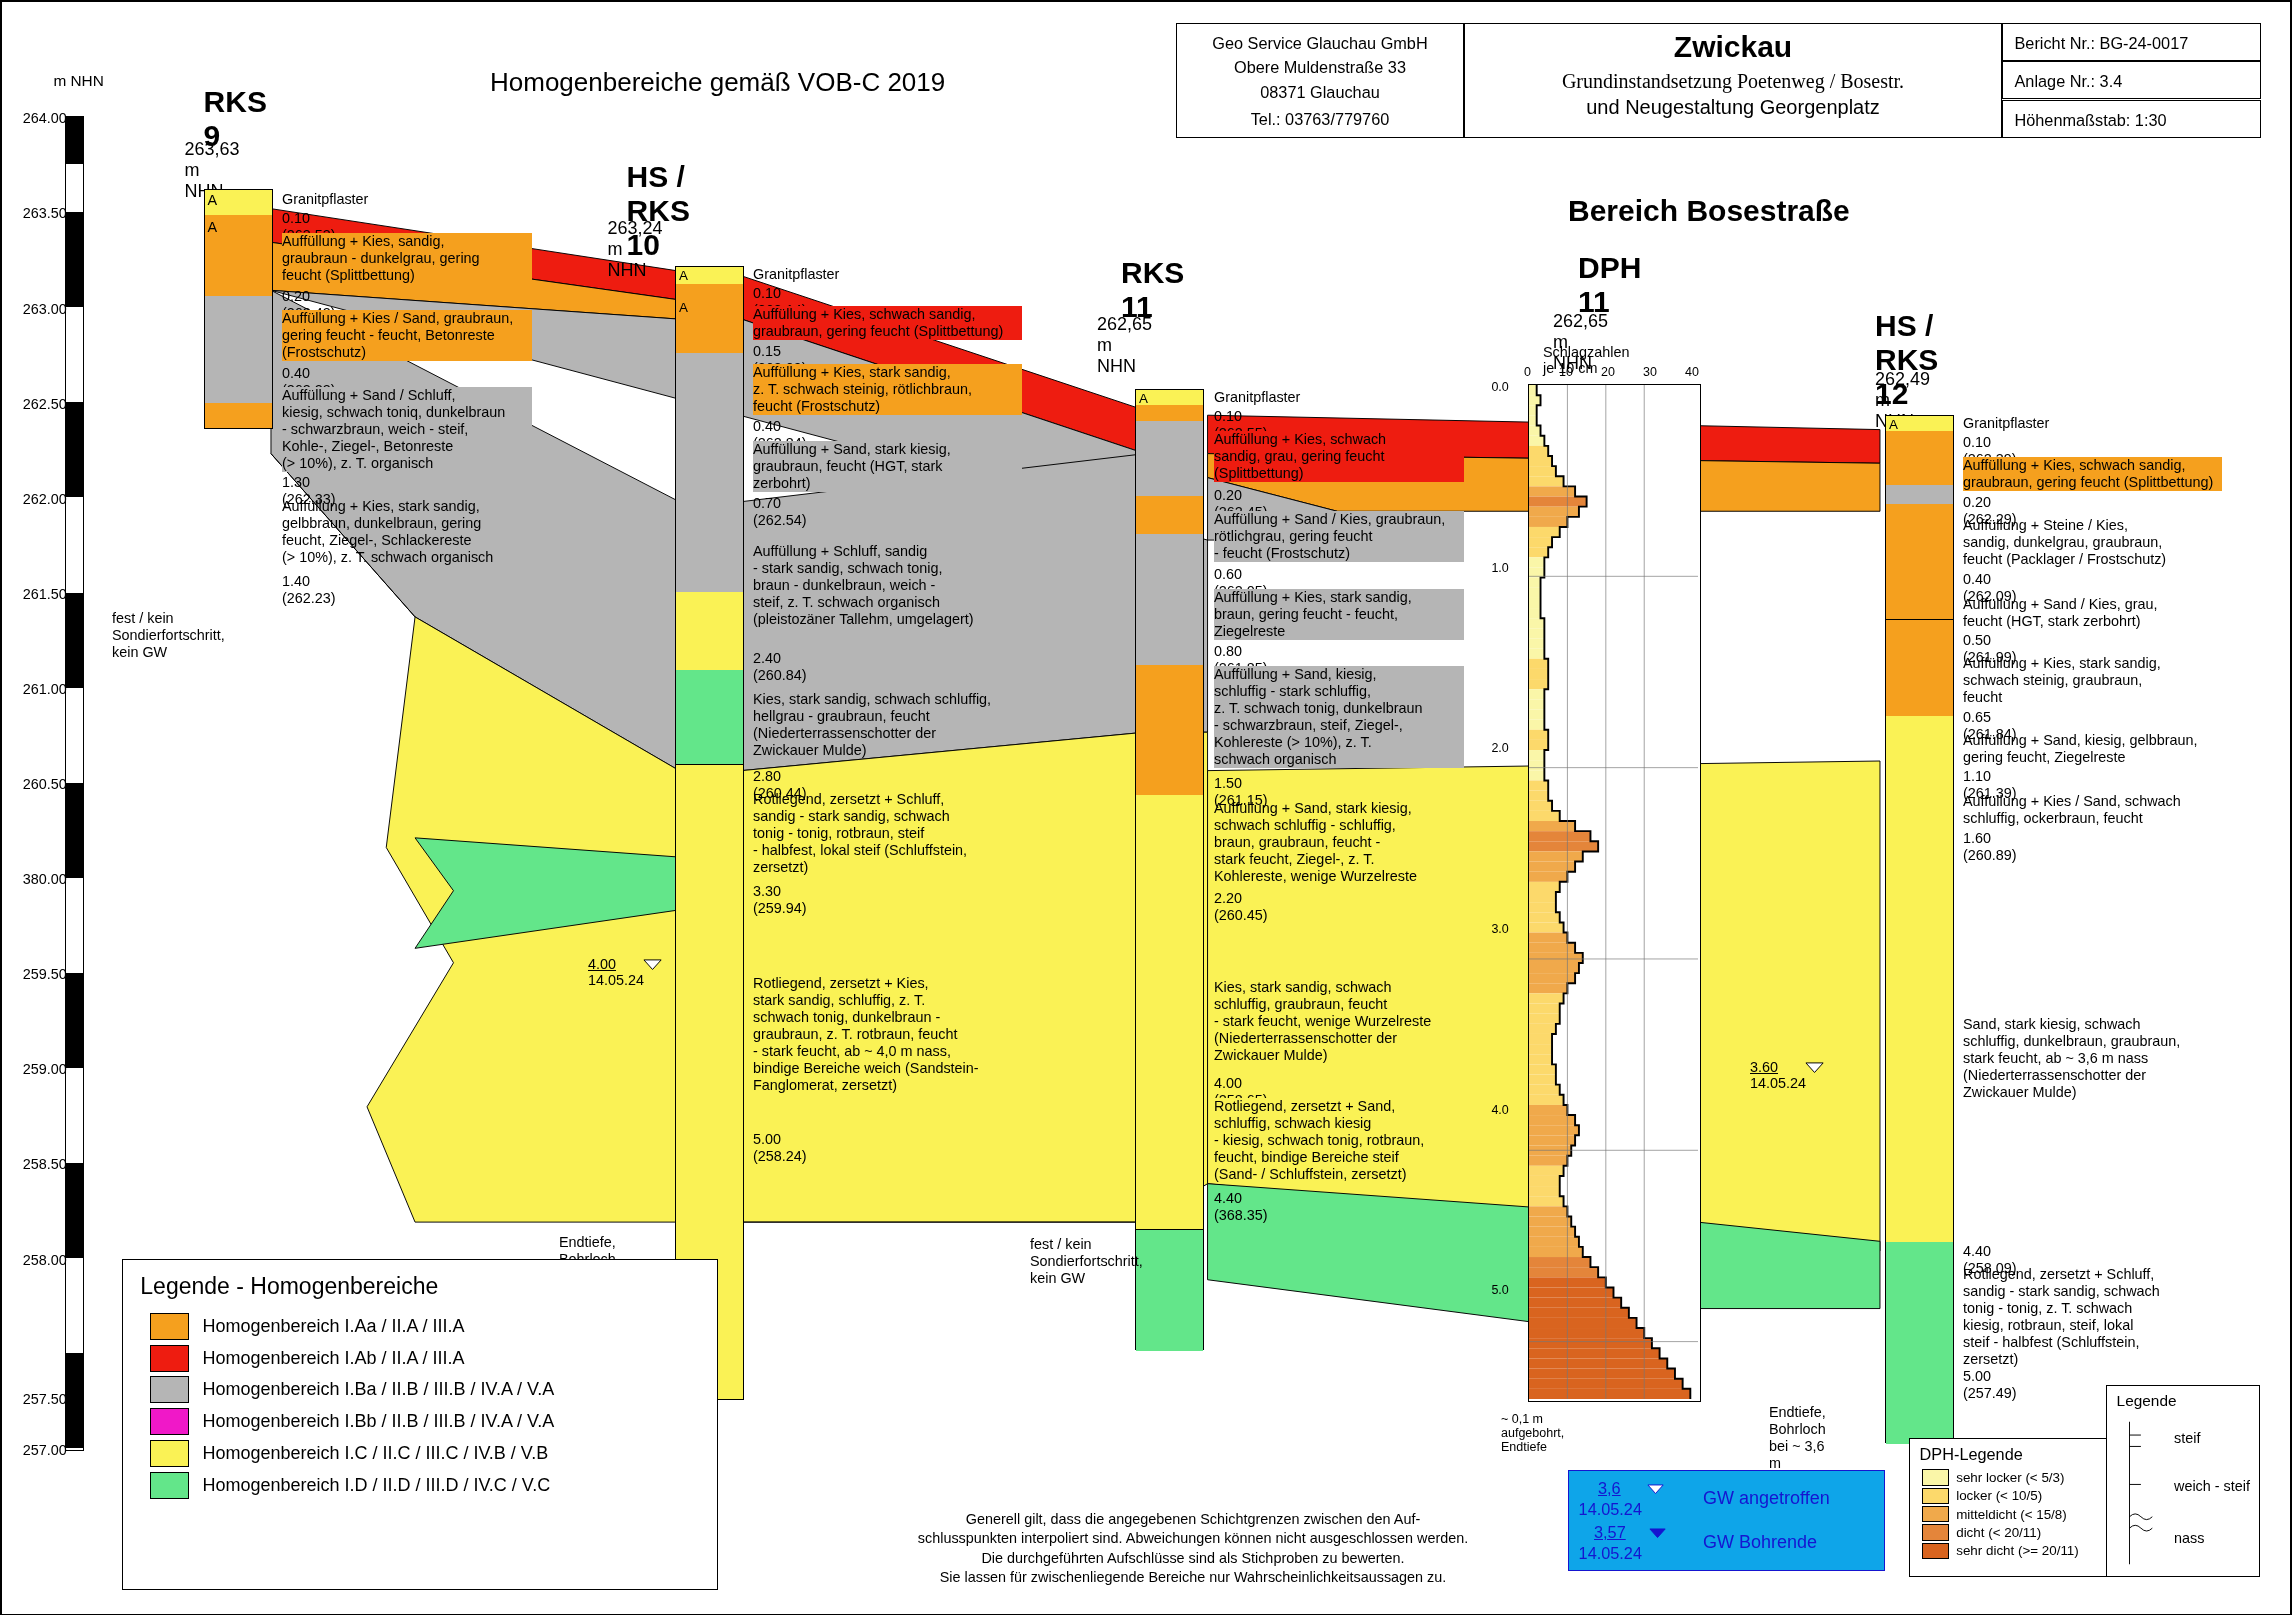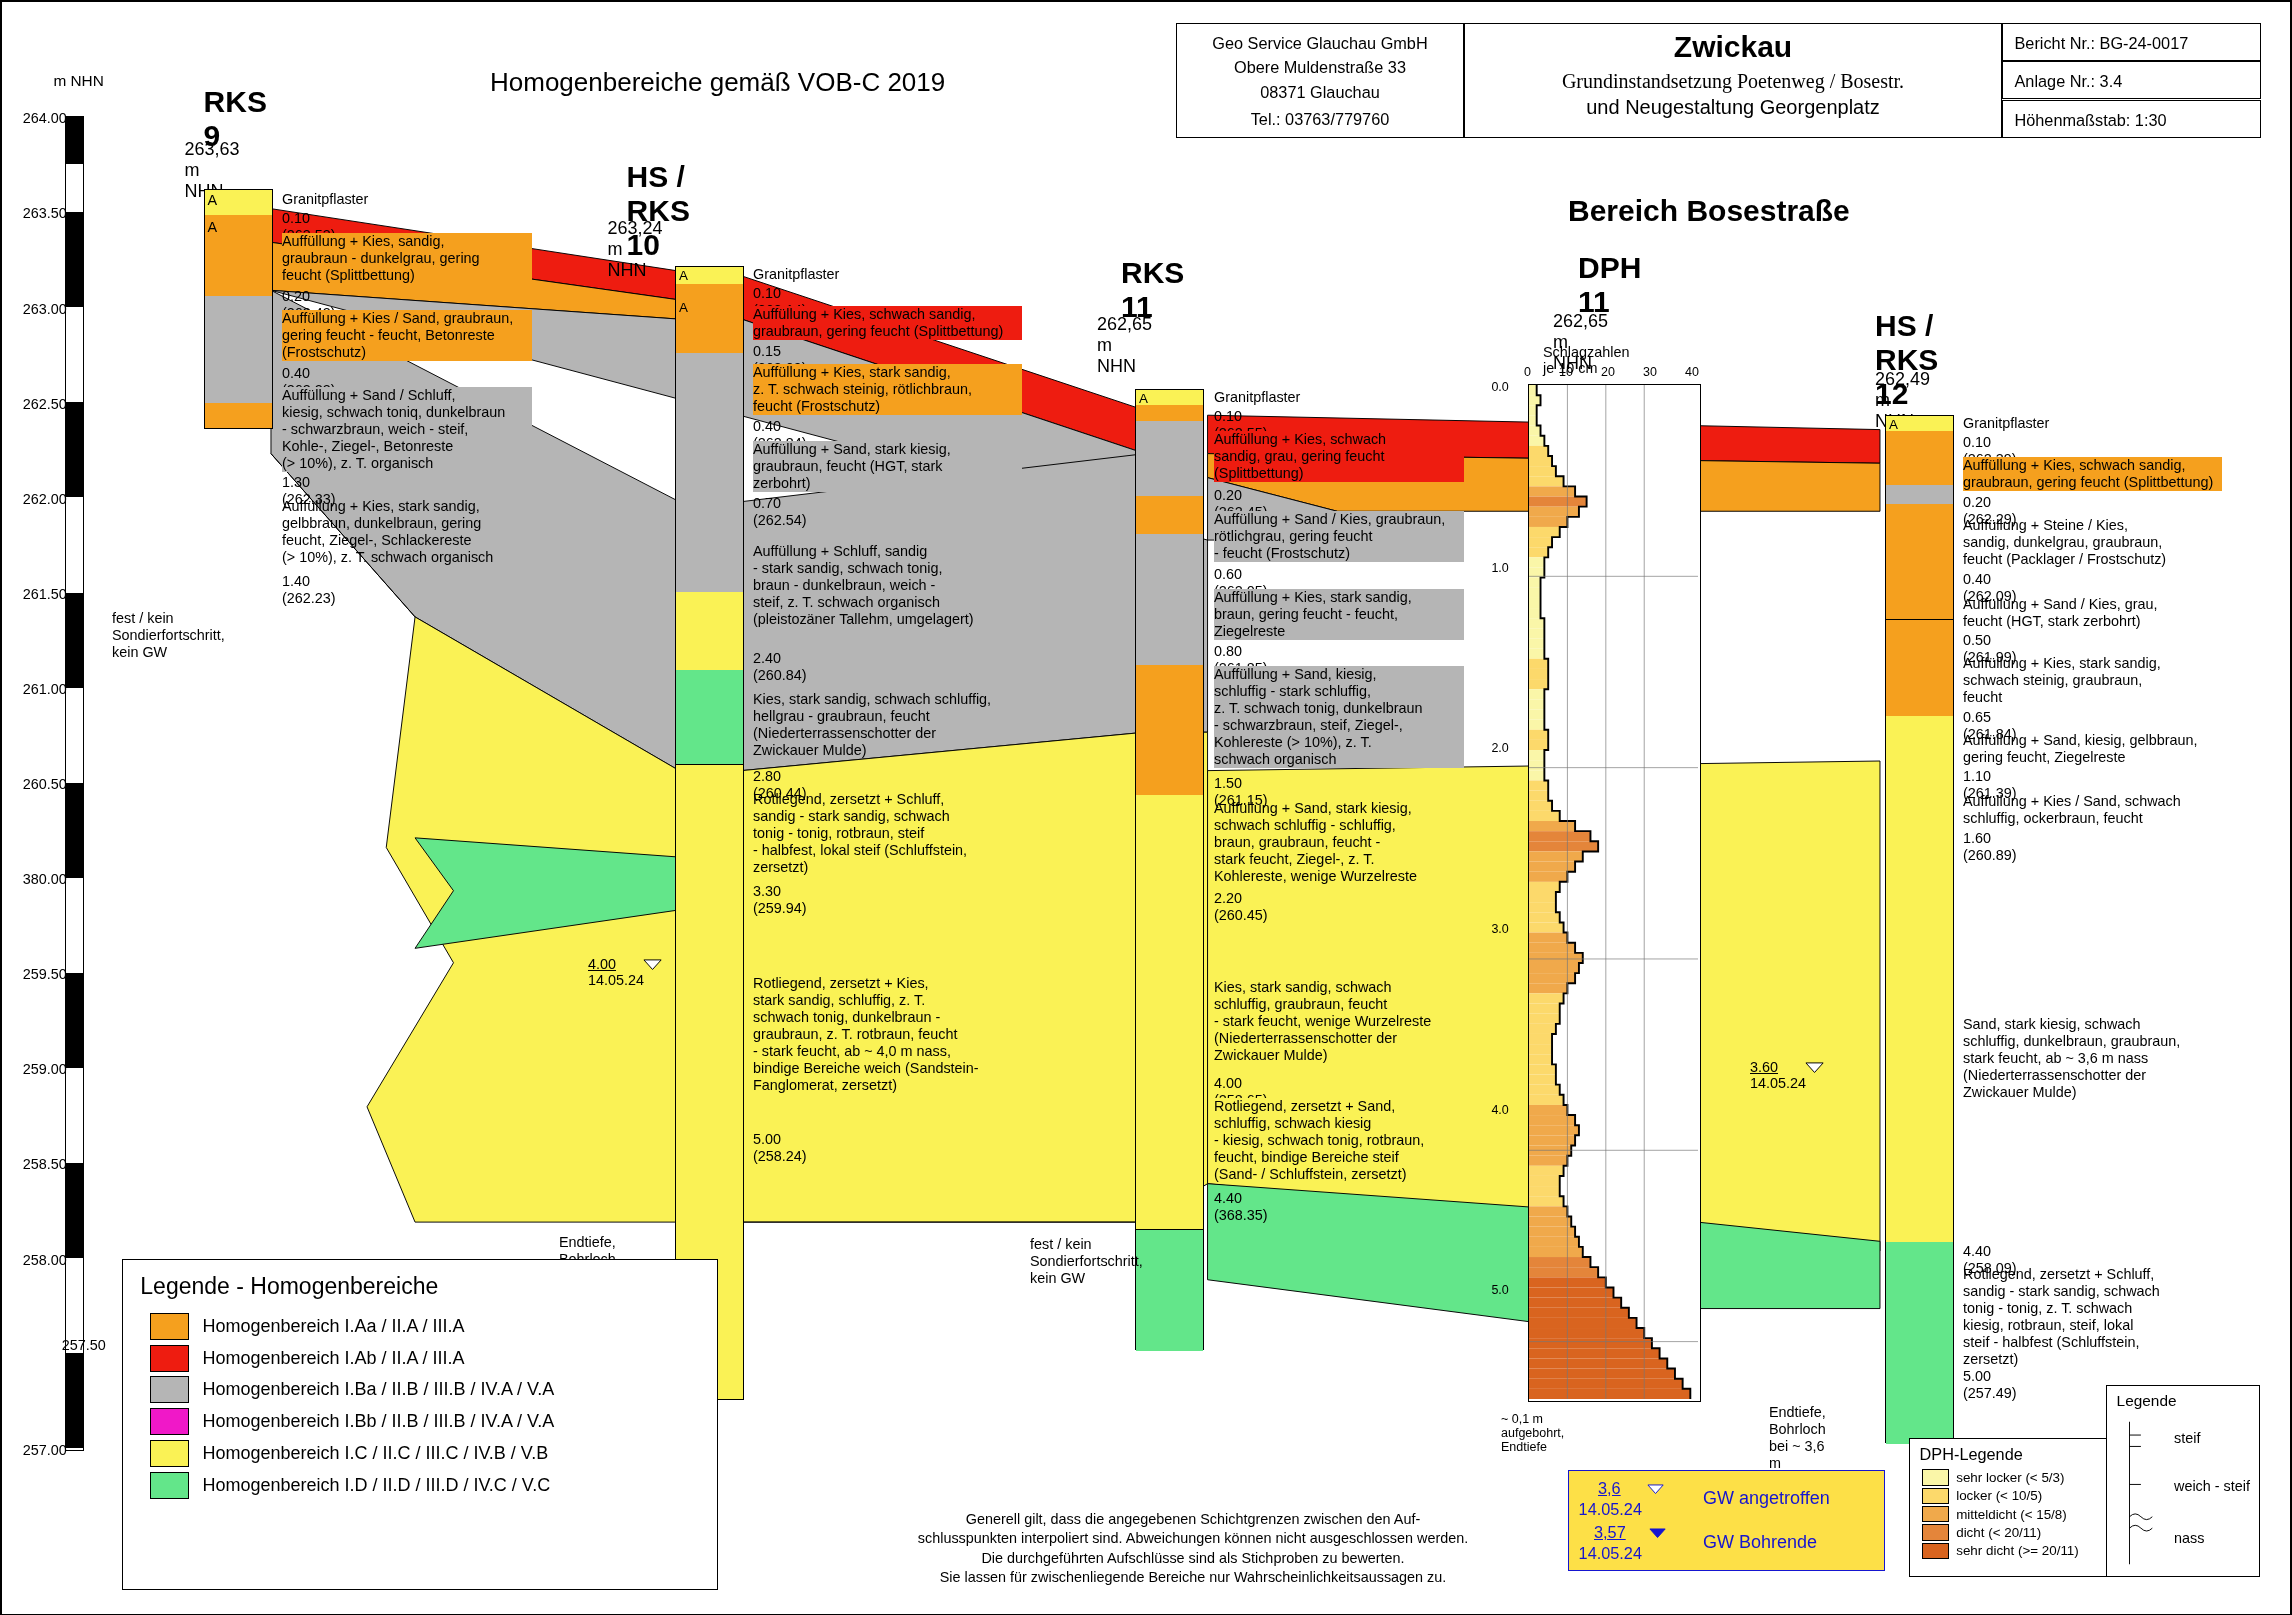--- a/index.html
+++ b/index.html
@@ -81,21 +81,21 @@
     <div class="axtick" style="left:-17.3px;top:303px;">262.50</div>
     <div class="axtick" style="left:-17.3px;top:398px;">262.00</div>
     <div class="axtick" style="left:-17.3px;top:493px;">261.50</div>
     <div class="axtick" style="left:-17.3px;top:588px;">261.00</div>
     <div class="axtick" style="left:-17.3px;top:683px;">260.50</div>
     <div class="axtick" style="left:-17.3px;top:778px;">380.00</div>
     <div class="axtick" style="left:-17.3px;top:873px;">259.50</div>
     <div class="axtick" style="left:-17.3px;top:968px;">259.00</div>
     <div class="axtick" style="left:-17.3px;top:1063px;">258.50</div>
     <div class="axtick" style="left:-17.3px;top:1159px;">258.00</div>
-    <div class="axtick" style="left:-17.3px;top:1244px;margin-left:39px;">257.50</div>
+    <div class="axtick" style="left:-17.3px;top:1298px;">257.50</div>
     <div class="axtick" style="left:-17.3px;top:1349px;">257.00</div>
   </div>
 
   <svg class="abs" style="left:0;top:0;" width="2292" height="1616" viewBox="0 0 2386 1682">
 
     <polygon points="280,215 705,280 705,310 280,250" fill="#EE1C10" stroke="#000" stroke-width="1"></polygon>
     <polygon points="280,250 705,310 705,330 280,300" fill="#F5A01E" stroke="#000" stroke-width="1"></polygon>
     <polygon points="770,285 1190,425 1190,470 770,330" fill="#EE1C10" stroke="#000" stroke-width="1"></polygon>
     <polygon points="1255,430 1955,445 1955,480 1255,470" fill="#EE1C10" stroke="#000" stroke-width="1"></polygon>
     <polygon points="1255,470 1955,480 1955,530 1390,530 1255,495" fill="#F5A01E" stroke="#000" stroke-width="1"></polygon>
@@ -496,21 +496,21 @@
         <div class="legtxt">Homogenbereich I.D / II.D / III.D / IV.C / V.C</div>
       </div>
     </div>
   </div>
 
   <div class="abs" style="left:855px;top:1508px;width:672px;font-size:14.4px;line-height:1.35;white-space:pre-line;text-align:center;">Generell gilt, dass die angegebenen Schichtgrenzen zwischen den Auf-
 schlusspunkten interpoliert sind. Abweichungen können nicht ausgeschlossen werden.
 Die durchgeführten Aufschlüsse sind als Stichproben zu bewerten.
 Sie lassen für zwischenliegende Bereiche nur Wahrscheinlichkeitsaussagen zu.</div>
 
-  <div class="abs box" style="left:1566px;top:1468px;width:317px;height:101px;background:#fde047;border-color:#1515D0;">
+  <div class="abs box" style="left:1566px;top:1468px;width:317px;height:101px;background:#0ea5e9;border-color:#1515D0;">
     <div style="position:relative;height:100%;">
       <div style="position:absolute;left:29px;top:7.7px;font-size:16.3px;color:#1515D0;text-decoration:underline;">3,6</div>
       <svg width="21" height="12.5" style="position:absolute;left:77px;top:11.5px;" viewBox="0 0 22 13">
           <polygon points="2,2 18,2 10,11" fill="#fff" stroke="#1515D0"></polygon>
         </svg>
       <div style="position:absolute;left:9.6px;top:29px;font-size:16.3px;color:#1515D0;">14.05.24</div>
       <div style="position:absolute;left:134px;top:17.3px;font-size:18px;color:#1515D0;">GW angetroffen</div>
 
       <div style="position:absolute;left:25px;top:52px;font-size:16.3px;color:#1515D0;text-decoration:underline;">3,57</div>
       <svg width="21" height="12.5" style="position:absolute;left:79px;top:56px;" viewBox="0 0 22 13">

